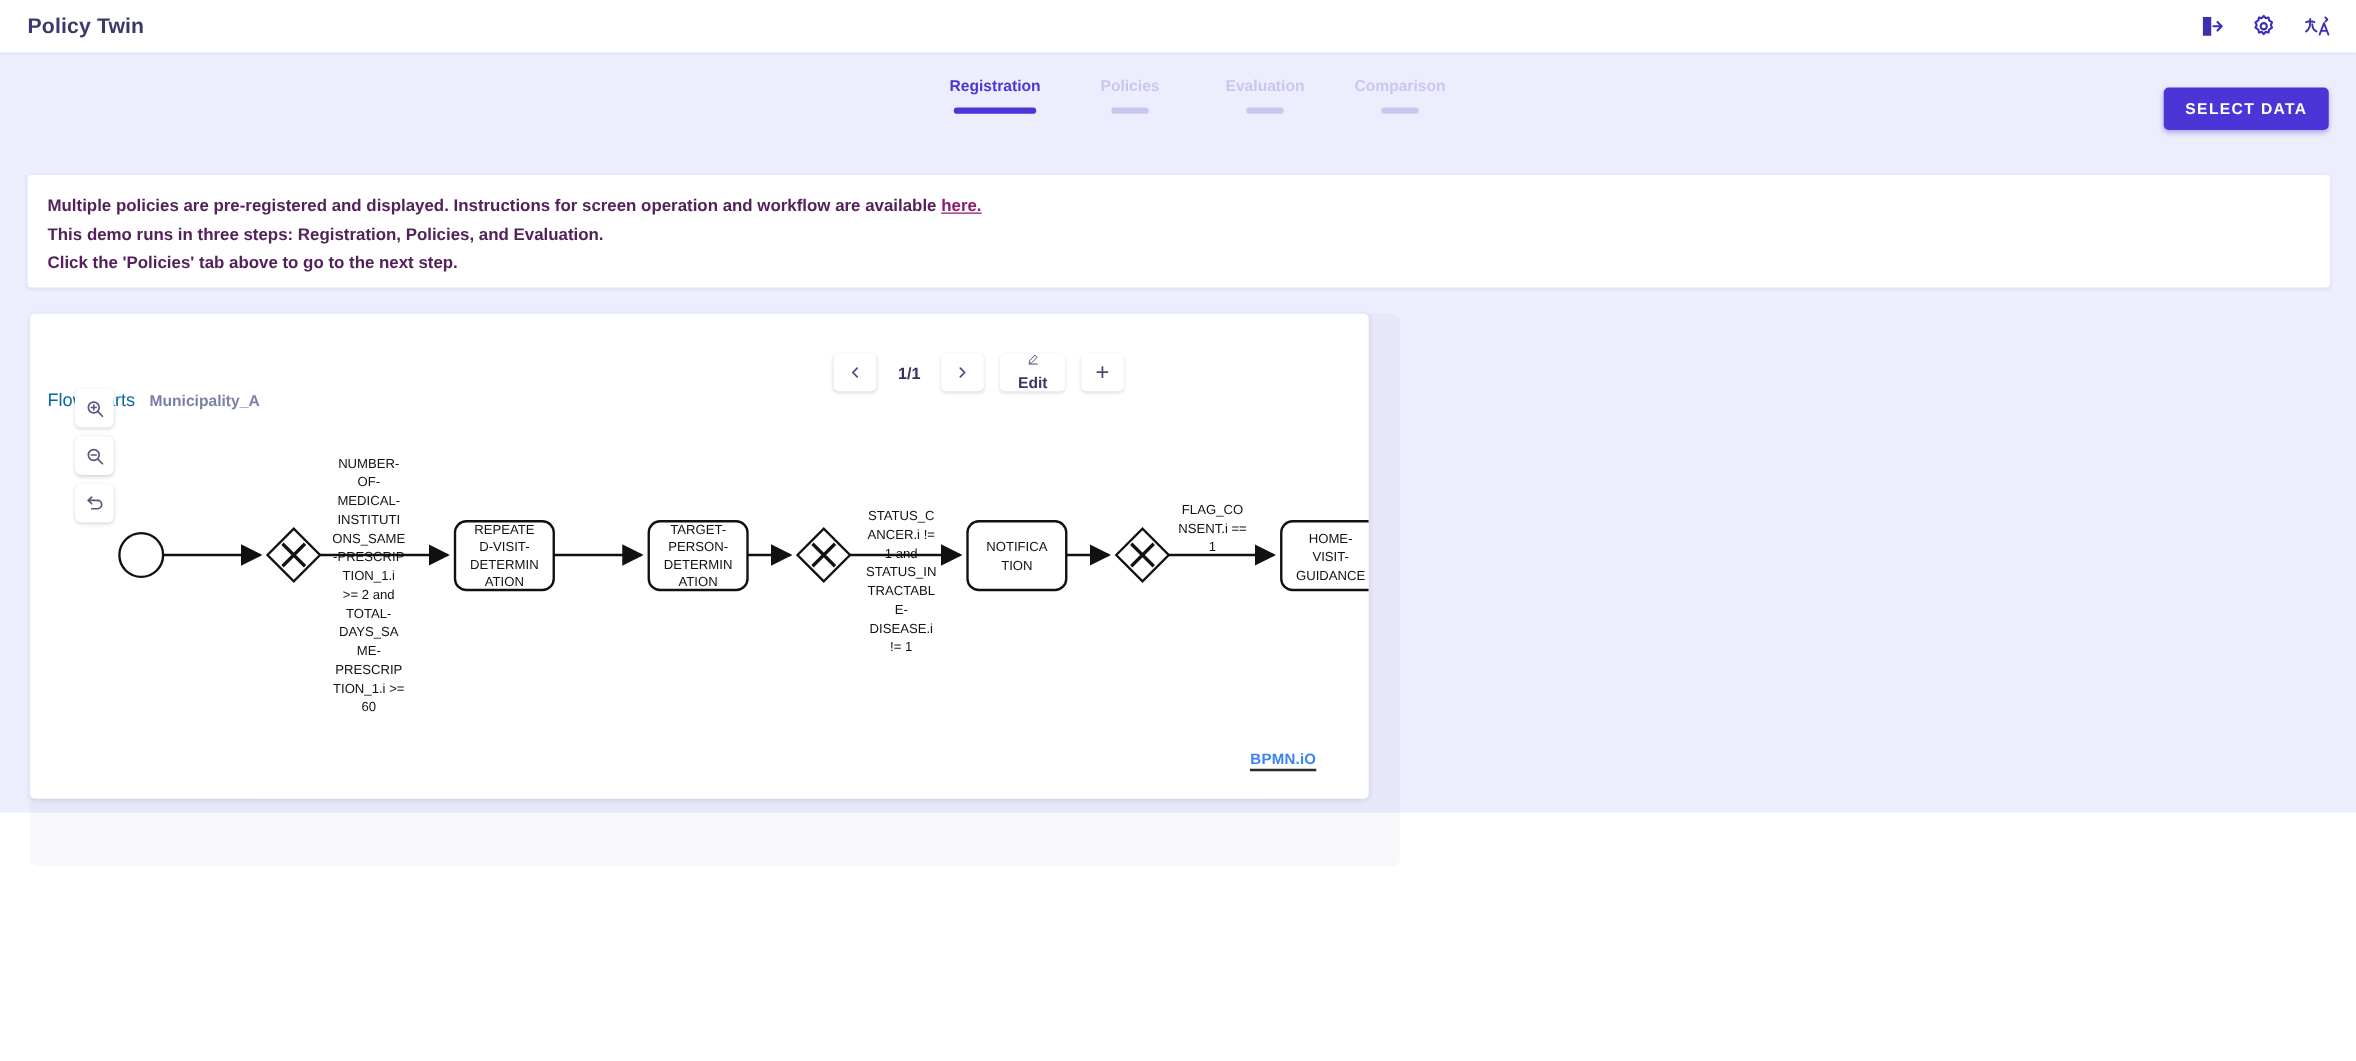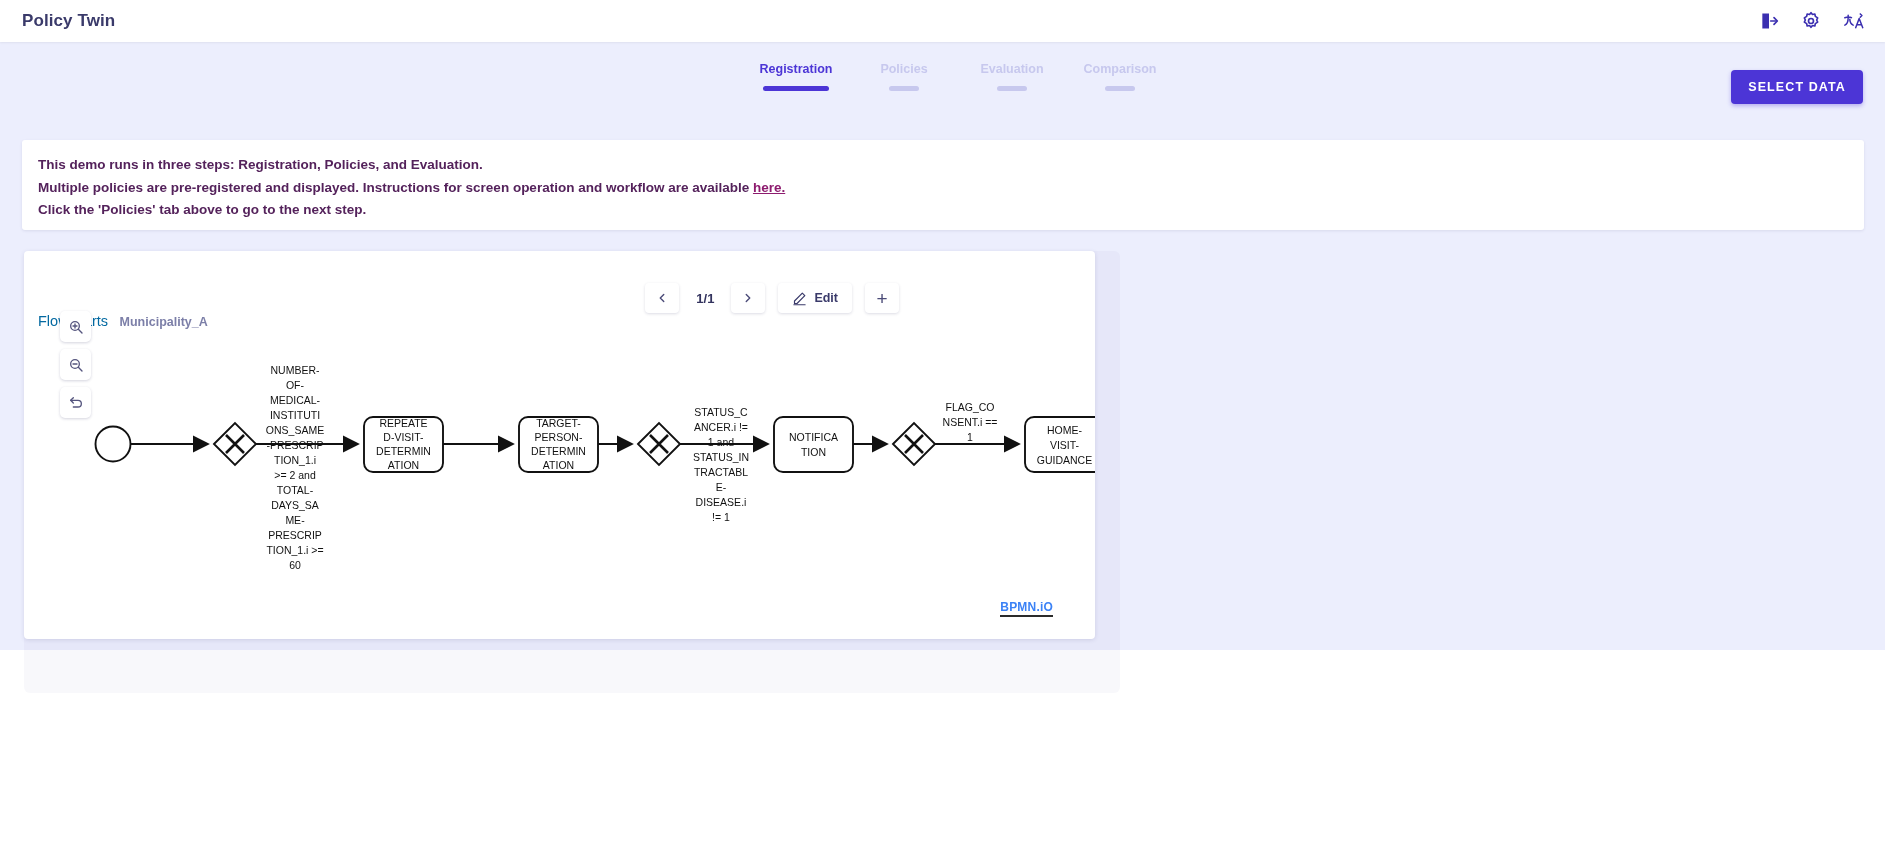--- a/index.html
+++ b/index.html
@@ -91,21 +91,21 @@
   .pbtn {
     width:34px; height:30px; background:#fff; border:none; border-radius:4px;
     box-shadow:0 1px 3px rgba(40,40,90,.16); cursor:pointer;
     display:flex; align-items:center; justify-content:center; color:#4b4b78;
   }
   .pnum { width:52px; text-align:center; font-size:13px; font-weight:bold; color:#33335e; }
   .ebtn {
     margin-left:13px; height:30px; background:#fff; border:none; border-radius:4px;
     box-shadow:0 1px 3px rgba(40,40,90,.16); cursor:pointer;
     display:flex; align-items:center; gap:7px; padding:0 14px; color:#3a3a6a;
-    font-size:12.5px; font-weight:bold; font-family:"Liberation Sans", sans-serif;
+    font-size:12.5px; font-weight:bold; font-family:"Liberation Sans", sans-serif;flex-direction:column;
   }
   .plusbtn {
     margin-left:13px; width:34px; height:30px; background:#fff; border:none; border-radius:4px;
     box-shadow:0 1px 3px rgba(40,40,90,.16); cursor:pointer;
     display:flex; align-items:center; justify-content:center; color:#4b4b78;
     font-size:19px; line-height:1;
   }
 
   
   .tools { position:absolute; left:36px; top:60px; display:flex; flex-direction:column; gap:7px; }
@@ -171,22 +171,22 @@
     </div>
     <div class="tab">
       <div class="tab-label">Comparison</div>
       <div class="tab-bar"></div>
     </div>
   </div>
 
   <button class="select-data">SELECT DATA</button>
 
   <div class="banner">
+    <p><span>Multiple policies are pre-registered and displayed. Instructions for screen operation and workflow are available </span><a href="#">here.</a></p>
     <p>This demo runs in three steps: Registration, Policies, and Evaluation.</p>
-    <p><span>Multiple policies are pre-registered and displayed. Instructions for screen operation and workflow are available </span><a href="#">here.</a></p>
     <p>Click the 'Policies' tab above to go to the next step.</p>
   </div>
 
   <div class="card-shadow"></div>
   <div class="card">
 
     <div class="card-head">
       <span class="card-title">Flowcharts</span>
       <span class="card-sub">Municipality_A</span>
 

